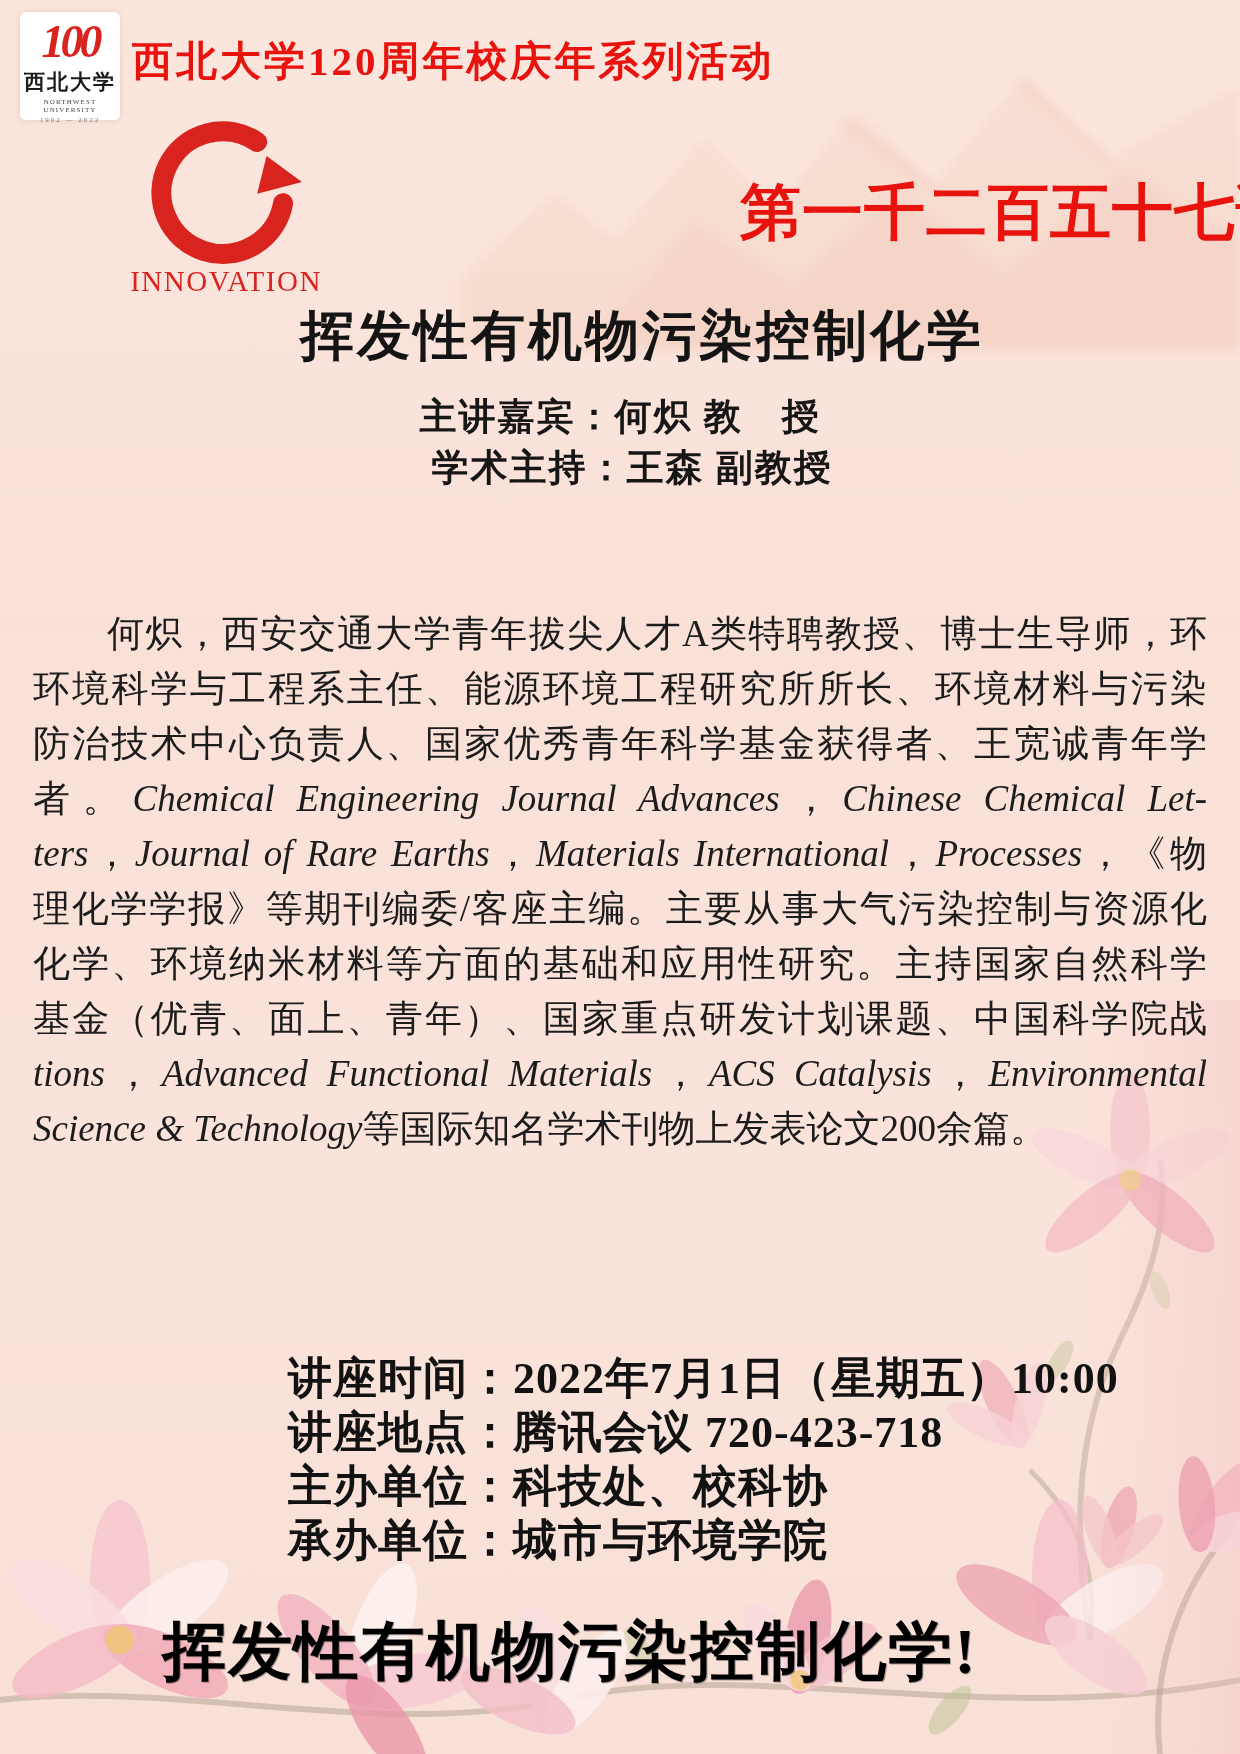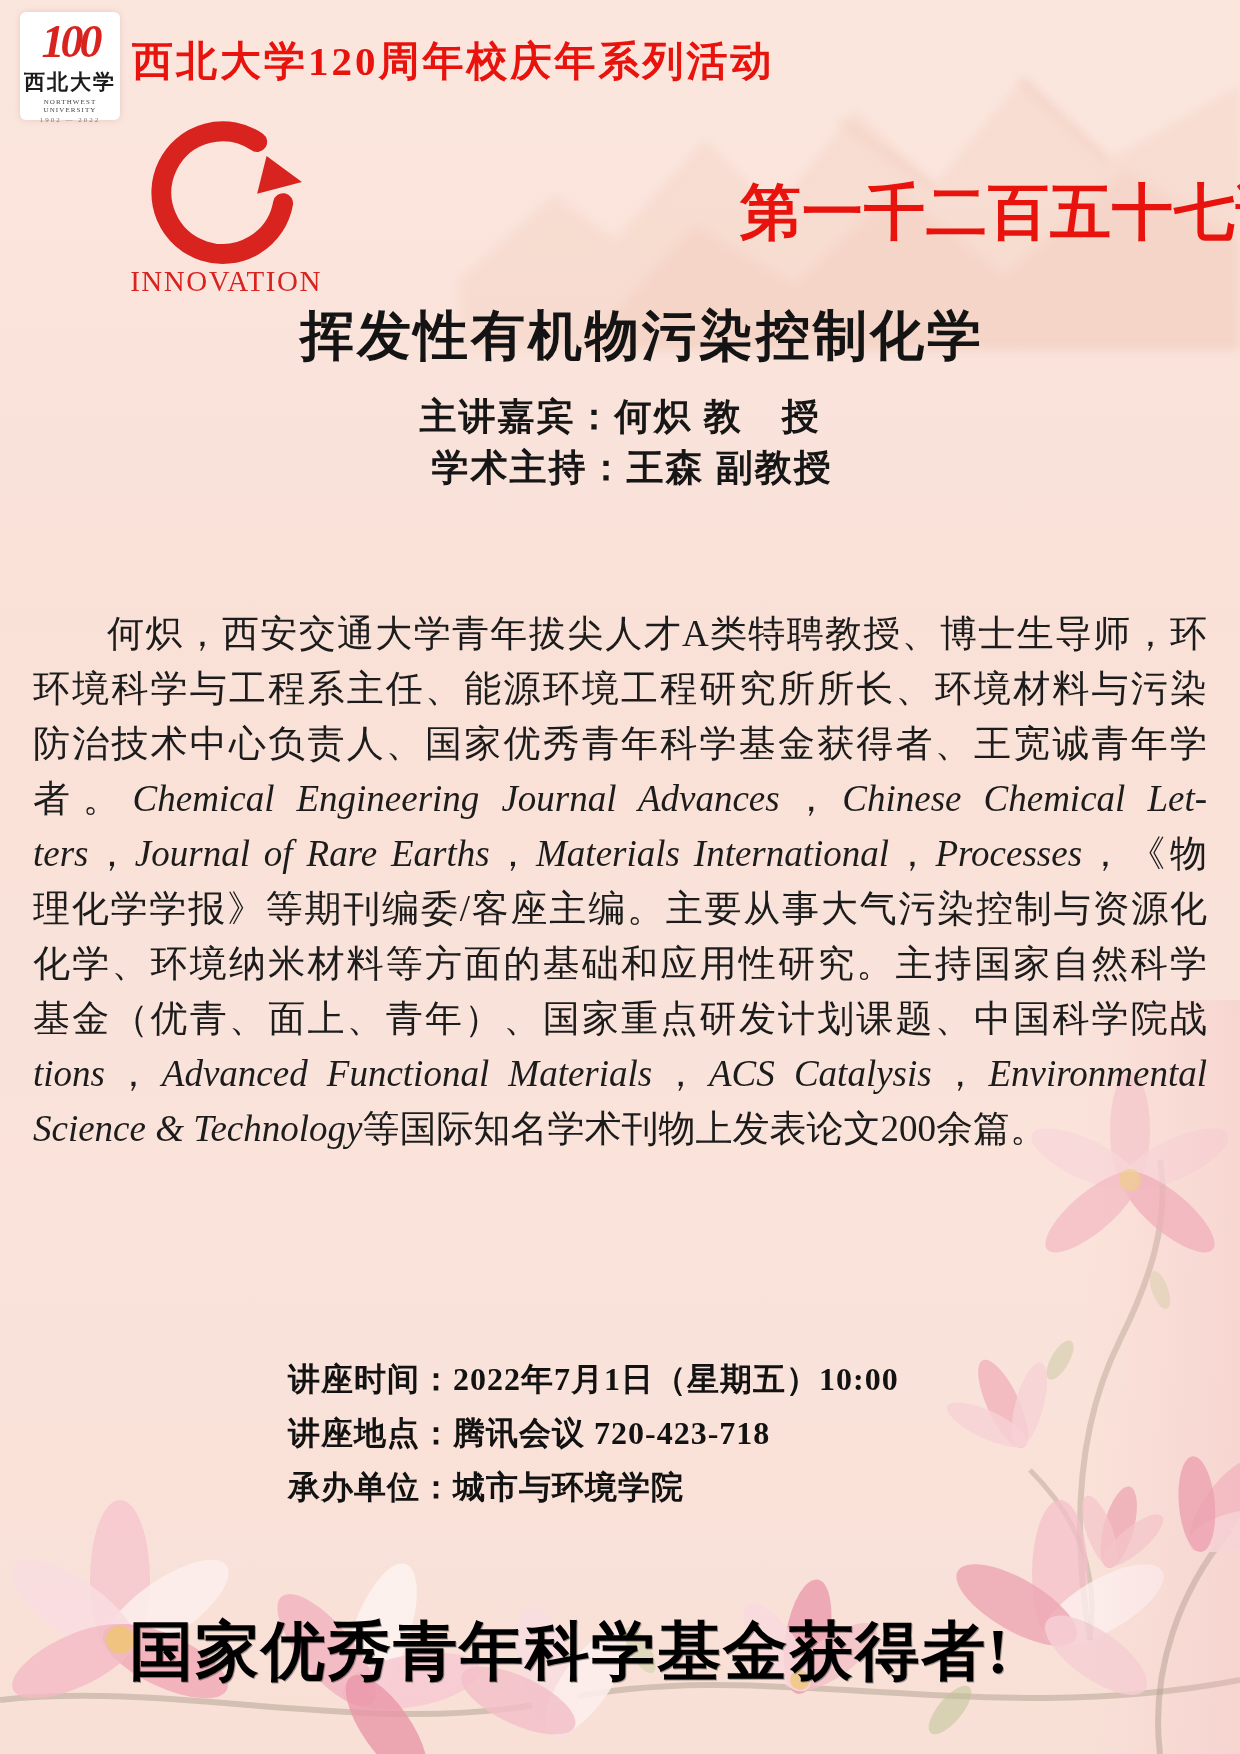--- a/index.html
+++ b/index.html
@@ -38,21 +38,21 @@
     font-size:37px;font-weight:700;letter-spacing:2px;color:#161616;}
   .host-line{position:absolute;left:0;right:0;top:443px;text-align:center;
     font-size:37px;font-weight:700;letter-spacing:2px;color:#161616;padding-left:24px;}
   
   .bio{position:absolute;left:33px;right:33px;top:606px;font-size:37px;line-height:55px;color:#1c1c1c;}
   .bio-line{text-align:justify;text-align-last:justify;white-space:nowrap;}
   .bio-line:first-child{text-indent:2em;}
   .bio-line:last-child{text-align-last:left;}
   .bio-line em{font-style:italic;}
   
-  .details{position:absolute;left:288px;top:1352px;font-size:32px;font-weight:700;line-height:54px;color:#121212;}
+  .details{position:absolute;left:288px;top:1352px;font-size:44px;font-weight:700;line-height:54px;color:#121212;}
   .detail-line{letter-spacing:1px;white-space:nowrap;}
   
   .welcome{position:absolute;left:0;right:100px;top:1608px;text-align:center;
     font-size:64px;font-weight:900;letter-spacing:2px;color:#000;
     text-shadow:1px 1px 0 rgba(0,0,0,.35);}
 </style>
 </head>
 <body>
 
 <div class="poster">
@@ -167,18 +167,19 @@
       <div class="bio-line"><span>理化学学报》等期刊编委/客座主编。主要从事大气污染控制与资源化</span></div>
       <div class="bio-line"><span>化学、环境纳米材料等方面的基础和应用性研究。主持国家自然科学</span></div>
       <div class="bio-line"><span>基金（优青、面上、青年）、国家重点研发计划课题、中国科学院战</span></div>
       <div class="bio-line"><em>tions</em><span>，</span><em>Advanced Functional Materials</em><span>，</span><em>ACS Catalysis</em><span>，</span><em>Environmental</em></div>
       <div class="bio-line"><em>Science &amp; Technology</em><span>等国际知名学术刊物上发表论文200余篇。</span></div>
     </div>
 
   <div class="details">
       <div class="detail-line">讲座时间：2022年7月1日（星期五）10:00</div>
       <div class="detail-line">讲座地点：腾讯会议 720-423-718</div>
+      <div class="detail-line">主办单位：科技处、校科协</div>
       <div class="detail-line">承办单位：城市与环境学院</div>
     </div>
 
-  <div class="welcome">国家优秀青年科学基金获得者!</div>
+  <div class="welcome">挥发性有机物污染控制化学!</div>
 
 </div>
 
 </body></html>

